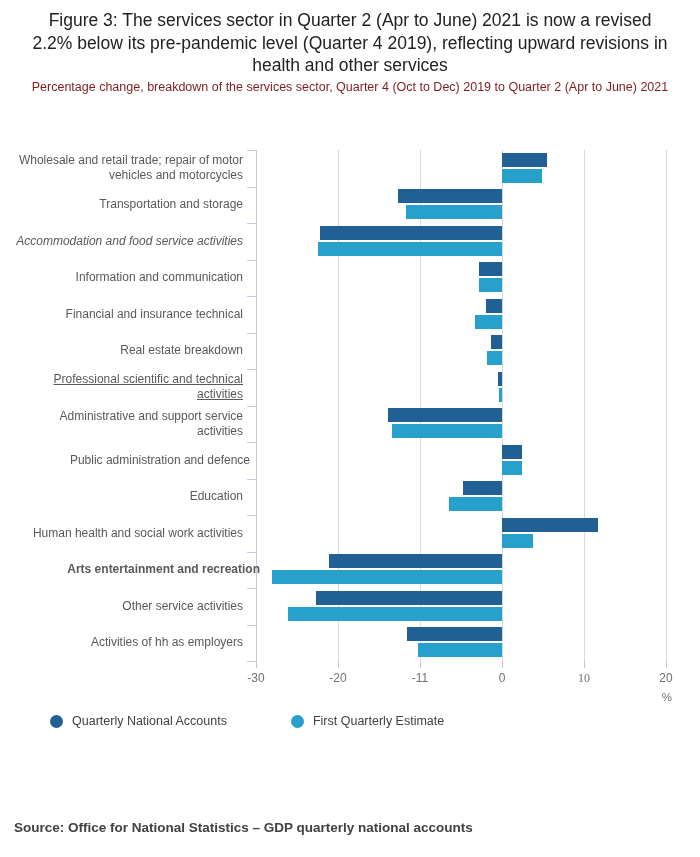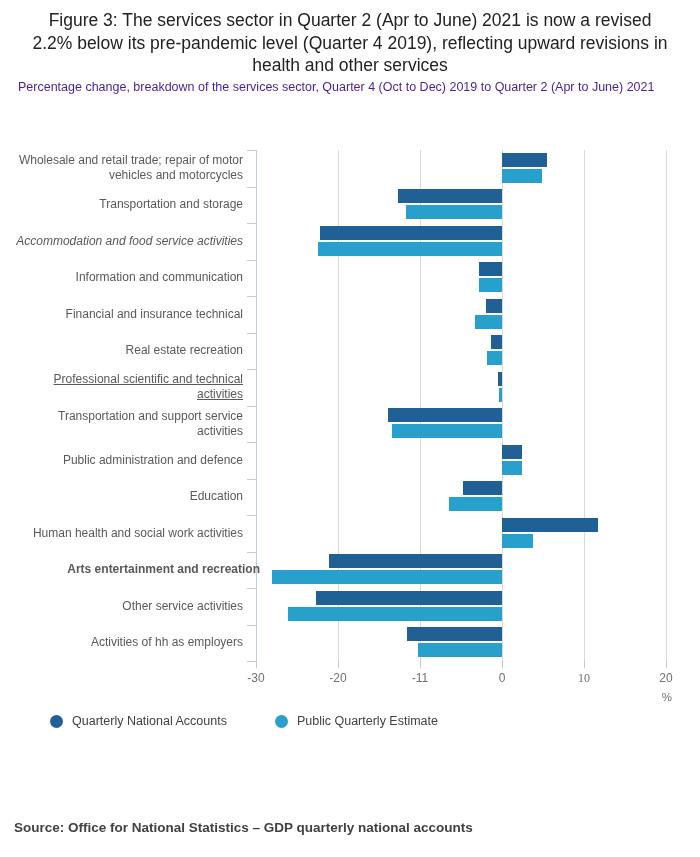--- a/index.html
+++ b/index.html
@@ -7,42 +7,42 @@
     position:relative; width:700px; height:857px; background:#ffffff;
     font-family:"Liberation Sans", sans-serif; overflow:hidden;
   }
   .chart-title {
     position:absolute; top:9px; left:30px; width:640px;
     text-align:center; font-size:17.5px; line-height:22.5px;
     color:#222222; font-weight:400;
   }
   .chart-subtitle {
     position:absolute; top:80px; left:18px; width:664px;
-    font-size:12.5px; color:#4c1d95;
+    text-align:center; font-size:12.5px; color:#7f1d1d;
   }
   .gridline { position:absolute; width:1px; background:#d9d9d9; }
   .axis-line { position:absolute; width:1px; background:#c3cde0; }
   .cat-tick { position:absolute; height:1px; background:#c3cde0; }
   .x-tick   { position:absolute; width:1px; background:#c6c6c6; }
   .x-tick-label {
     position:absolute; width:44px; text-align:center;
     font-size:12px; color:#707071;
   }
   .unit-label {
     position:absolute; width:26px; text-align:right;
     font-size:11.5px; color:#707071;
   }
   .cat-label {
     position:absolute; display:flex; align-items:center; justify-content:flex-end;
     text-align:right; font-size:12px; line-height:15px; color:#58595b;
   }
   .bar { position:absolute; }
   .legend {
     position:absolute; top:714px; left:50px;
-    display:flex; align-items:center; gap:48px;
+    display:flex; align-items:center; gap:64px;
   }
   .legend-item { display:flex; align-items:center; }
   .legend-swatch {
     width:13px; height:13px; border-radius:50%; margin-right:9px; flex:none;
   }
   .legend-label { font-size:12.5px; color:#414042; }
   .source-line {
     position:absolute; top:820px; left:14px; width:672px;
     font-size:13.5px; font-weight:bold; color:#414042;
   }
@@ -87,24 +87,24 @@
       <div class="x-tick" style="left: 584px; top: 661px; height: 7px;"></div>
       <div class="x-tick-label" style="left: 562px; top: 671px; font-family: Liberation Serif, serif;">10</div>
       <div class="x-tick" style="left: 666px; top: 661px; height: 7px;"></div>
       <div class="x-tick-label" style="left: 644px; top: 671px;">20</div>
       <div class="unit-label" style="left: 646px; top: 691px;">%</div>
       <div class="cat-label" style="left: 13px; width: 230px; top: 150px; height: 36.5px;">Wholesale and retail trade; repair of motor vehicles and motorcycles</div>
       <div class="cat-label" style="left: 13px; width: 230px; top: 186.5px; height: 36.5px;">Transportation and storage</div>
       <div class="cat-label" style="left: 13px; width: 230px; top: 223px; height: 36.5px; font-style: italic;">Accommodation and food service activities</div>
       <div class="cat-label" style="left: 13px; width: 230px; top: 259.5px; height: 36.5px;">Information and communication</div>
       <div class="cat-label" style="left: 13px; width: 230px; top: 296px; height: 36.5px;">Financial and insurance technical</div>
-      <div class="cat-label" style="left: 13px; width: 230px; top: 332.5px; height: 36.5px;">Real estate recreation</div>
+      <div class="cat-label" style="left: 13px; width: 230px; top: 332.5px; height: 36.5px;">Real estate breakdown</div>
       <div class="cat-label" style="left: 13px; width: 230px; top: 369px; height: 36.5px; text-decoration: underline;">Professional scientific and technical activities</div>
-      <div class="cat-label" style="left: 13px; width: 230px; top: 405.5px; height: 36.5px;">Transportation and support service activities</div>
-      <div class="cat-label" style="left: 13px; width: 230px; top: 442px; height: 36.5px;">Public administration and defence</div>
+      <div class="cat-label" style="left: 13px; width: 230px; top: 405.5px; height: 36.5px;">Administrative and support service activities</div>
+      <div class="cat-label" style="left: 20px; width: 230px; top: 442px; height: 36.5px;">Public administration and defence</div>
       <div class="cat-label" style="left: 13px; width: 230px; top: 478.5px; height: 36.5px;">Education</div>
       <div class="cat-label" style="left: 13px; width: 230px; top: 515px; height: 36.5px; text-align: center;">Human health and social work activities</div>
       <div class="cat-label" style="left: 30px; width: 230px; top: 551.5px; height: 36.5px; font-weight: bold;">Arts entertainment and recreation</div>
       <div class="cat-label" style="left: 13px; width: 230px; top: 588px; height: 36.5px;">Other service activities</div>
       <div class="cat-label" style="left: 13px; width: 230px; top: 624.5px; height: 36.5px;">Activities of hh as employers</div>
       <div class="bar" style="left: 502px; top: 152.5px; width: 45.1px; height: 14px; background: rgb(32, 96, 149);"></div>
       <div class="bar" style="left: 397.86px; top: 189px; width: 104.14px; height: 14px; background: rgb(32, 96, 149);"></div>
       <div class="bar" style="left: 319.96px; top: 225.5px; width: 182.04px; height: 14px; background: rgb(32, 96, 149);"></div>
       <div class="bar" style="left: 479.04px; top: 262px; width: 22.96px; height: 14px; background: rgb(32, 96, 149);"></div>
       <div class="bar" style="left: 485.6px; top: 298.5px; width: 16.4px; height: 14px; background: rgb(32, 96, 149);"></div>
@@ -133,18 +133,18 @@
       <div class="bar" style="left: 418.36px; top: 643px; width: 83.64px; height: 14px; background: rgb(39, 160, 204);"></div>
     </div>
 
   <div class="legend">
     <div class="legend-item">
       <span class="legend-swatch" id="swatch-0" style="background: rgb(32, 96, 149);"></span>
       <span class="legend-label">Quarterly National Accounts</span>
     </div>
     <div class="legend-item">
       <span class="legend-swatch" id="swatch-1" style="background: rgb(39, 160, 204);"></span>
-      <span class="legend-label">Public Quarterly Estimate</span>
+      <span class="legend-label">First Quarterly Estimate</span>
     </div>
   </div>
 
   <div class="source-line">Source: Office for National Statistics – GDP quarterly national accounts</div>
 </div>
 
 </body></html>

